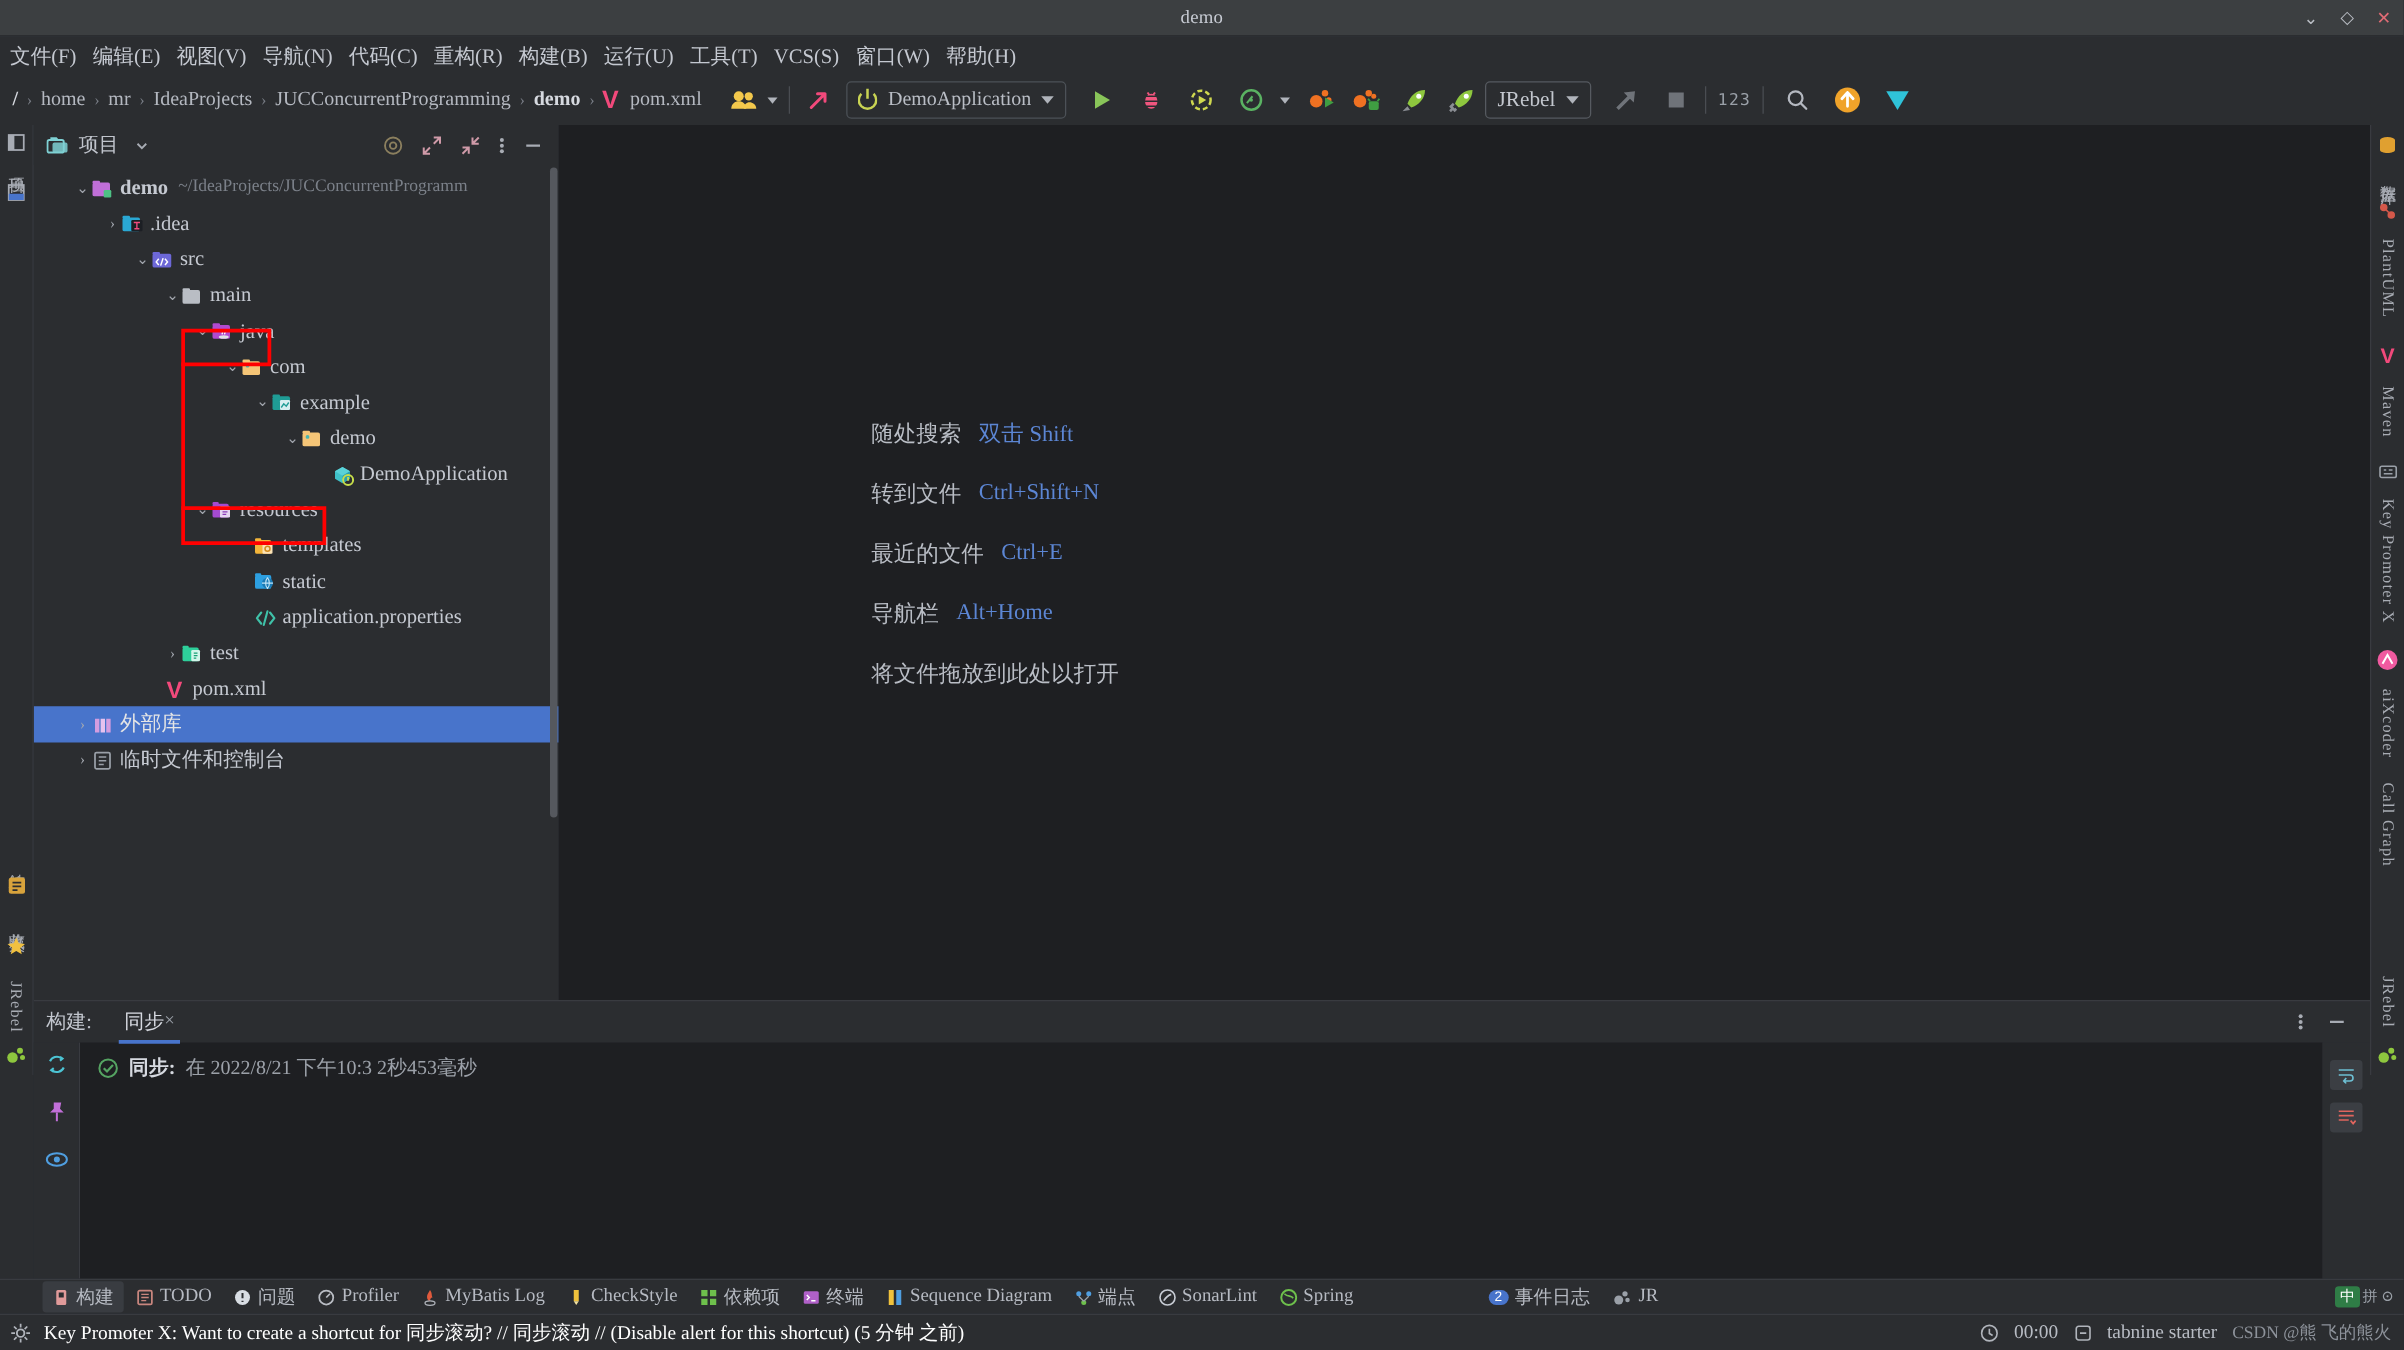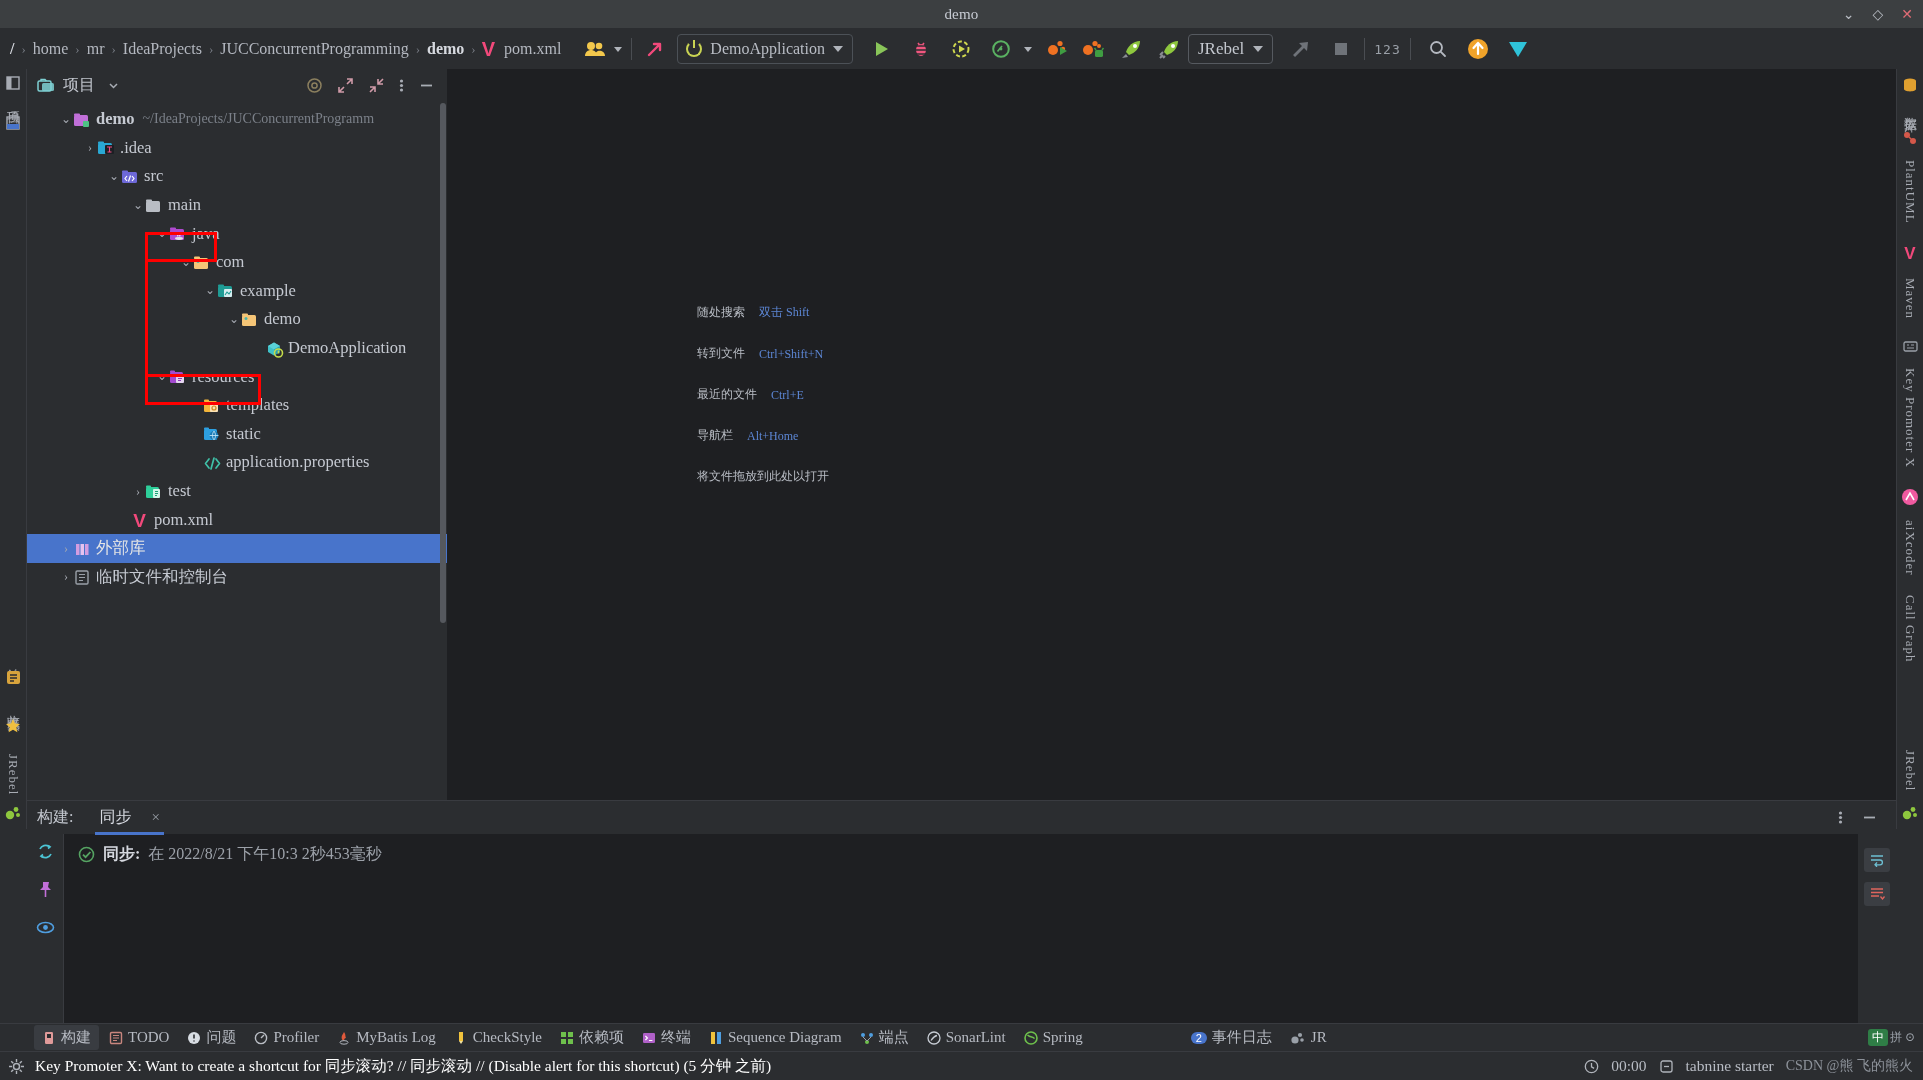--- a/index.html
+++ b/index.html
@@ -100,35 +100,35 @@
   .redline { position: absolute; background: #ff0000; pointer-events: none; }
 
   .proj-scroll-h { position:absolute; left: 0; bottom: 0; height: 9px; width: 420px; background:#2b2d30; }
   .proj-scroll-h i { position:absolute; left:6px; top:2px; height:5px; width:330px; background:#55585e; border-radius:3px; display:block;}
   .proj-scroll-v { position:absolute; right:0px; top:34px; width: 7px; height: 560px; }
   .proj-scroll-v i { position:absolute; top:0; width:6px; height:520px; background:#55585e; border-radius:3px; display:block;}
 
   
   .editor { flex: 1; background: #1e1f22; position: relative; display:flex; }
   .tips { position: absolute; left: 250px; top: 235px; display: flex; flex-direction: column; gap: 24px; }
-  .tip { display: flex; align-items: flex-end; gap: 14px; font-size: 12px; }
+  .tip { display: flex; align-items: flex-start; gap: 14px; font-size: 18px; }
   .tip .t { color: #b9bdc5; }
   .tip .k { color: #5c86d4; }
 
   
   .rightstrip {
     width: 27px; background: #2b2d30; display: flex; flex-direction: column;
     align-items: center; padding-top: 8px; gap: 14px; border-left: 1px solid #393b40;
   }
 
   
   .buildwrap { position: absolute; left: 27px; right: 27px; top: 800px; bottom: 57px; background:#2b2d30; display:flex; flex-direction:column;}
   .build-head { height: 34px; display:flex; align-items:center; padding-left: 10px; border-top: 1px solid #393b40;}
   .build-head .lbl { font-size: 16px; color:#c2c6ce;text-align:right; }
-  .build-tab { margin-left: 22px; height: 34px; display:flex; align-items:center; gap:20px; position:relative; padding: 0 4px;}
+  .build-tab { margin-left: 22px; height: 34px; display:flex; align-items:center; gap:0; position:relative; padding: 0 4px;}
   .build-tab .tx { font-size: 16px; color:#d6d9e0;}
   .build-tab .x { font-size: 15px; color:#9aa0a8; cursor:pointer;}
   .build-tab .und { position:absolute; left:0; right:0; bottom:0; height:3px; background:#4874cb;}
   .build-head .spacer { flex:1; }
   .build-head .ico { margin-right: 18px; color:#a6aab2; cursor:pointer;}
 
   .build-body { flex:1; display:flex; }
   .build-gutter { width: 36px; background:#2b2d30; display:flex; flex-direction:column; align-items:center; padding-top:8px; gap:19px;}
   .build-content { flex:1; background:#1e1f22; padding: 10px 0 0 14px; border-left:1px solid #393b40;}
   .sync-line { display:flex; align-items:center; gap:8px; font-size:16px;}
@@ -168,20 +168,34 @@
 
   <div class="titlebar">
     <div class="title">demo</div>
     <div class="win-ctrls">
       <span>⌄</span>
       <span>◇</span>
       <span class="cls">✕</span>
     </div>
   </div>
 
+  <div class="menubar">
+    <div class="menu-item">文件(F)</div>
+    <div class="menu-item">编辑(E)</div>
+    <div class="menu-item">视图(V)</div>
+    <div class="menu-item">导航(N)</div>
+    <div class="menu-item">代码(C)</div>
+    <div class="menu-item">重构(R)</div>
+    <div class="menu-item">构建(B)</div>
+    <div class="menu-item">运行(U)</div>
+    <div class="menu-item">工具(T)</div>
+    <div class="menu-item">VCS(S)</div>
+    <div class="menu-item">窗口(W)</div>
+    <div class="menu-item">帮助(H)</div>
+  </div>
 
   <div class="navrow">
     <div class="crumbs">
       <span class="cb bold">/</span>
       <span class="sep">›</span>
       <span class="cb">home</span>
       <span class="sep">›</span>
       <span class="cb">mr</span>
       <span class="sep">›</span>
       <span class="cb">IdeaProjects</span>

